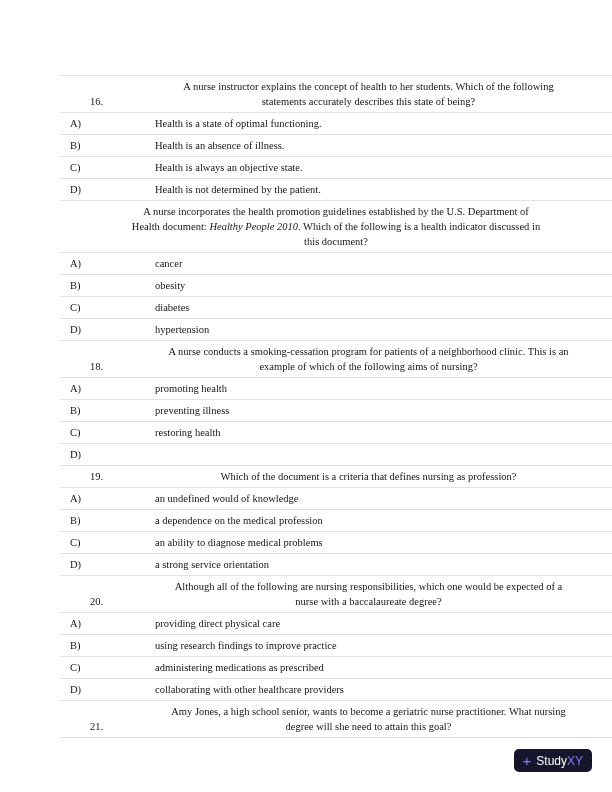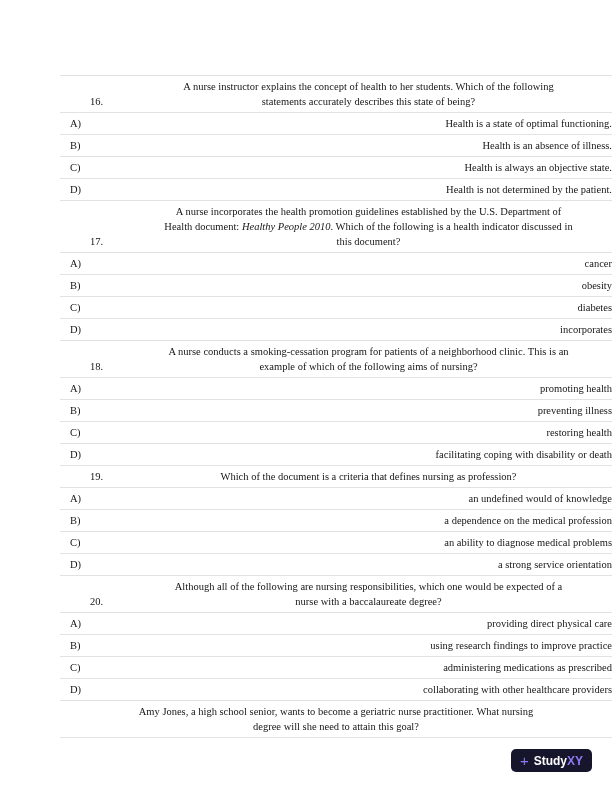--- a/index.html
+++ b/index.html
@@ -46,21 +46,20 @@
   .letter-cell {
     width: 65px;
     flex: 0 0 65px;
     padding-left: 10px;
     line-height: 15px;
   }
   .opt-text {
     flex: 1;
     padding-left: 30px;
     line-height: 15px;
-    text-align: right;
   }
   em { font-style: italic; margin-top: 11px; }
   .brand-badge {
     position: absolute;
     right: 20px;
     bottom: 20px;
     display: flex;
     align-items: center;
     height: 23px;
     padding: 0 9px;
@@ -68,21 +67,21 @@
     background: #15152b;
     font-family: "Liberation Sans", sans-serif;
   }
   .brand-plus {
     color: #8d79f6;
     font-size: 15px;
     font-weight: 400;
     margin-right: 5px;
     line-height: 1;
   }
-  .brand-name { font-size: 12px; font-weight: bold; color: #ffffff; line-height: 1; }
+  .brand-name { font-size: 12px; font-weight: normal; color: #ffffff; line-height: 1; }
   .brand-name .xy { color: #8d79f6; }
 </style>
 </head>
 <body>
 
 <div class="sheet">
   <div class="quiz">
 
     <div class="q-block">
       <div class="row">
@@ -103,40 +102,39 @@
         <div class="opt-text">Health is always an objective state.</div>
       </div>
       <div class="row">
         <div class="letter-cell">D)</div>
         <div class="opt-text">Health is not determined by the patient.</div>
       </div>
     </div>
 
     <div class="q-block">
       <div class="row">
-        <div class="num-cell">17.</div>
         <div class="q-text"><span>A nurse incorporates the health promotion guidelines established by the U.S. Department of
 Health document: </span><em>Healthy People 2010</em><span>. Which of the following is a health indicator discussed in
 this document?</span></div>
       </div>
       <div class="row">
         <div class="letter-cell">A)</div>
         <div class="opt-text">cancer</div>
       </div>
       <div class="row">
         <div class="letter-cell">B)</div>
         <div class="opt-text">obesity</div>
       </div>
       <div class="row">
         <div class="letter-cell">C)</div>
         <div class="opt-text">diabetes</div>
       </div>
       <div class="row">
         <div class="letter-cell">D)</div>
-        <div class="opt-text">incorporates</div>
+        <div class="opt-text">hypertension</div>
       </div>
     </div>
 
     <div class="q-block">
       <div class="row">
         <div class="num-cell">18.</div>
         <div class="q-text">A nurse conducts a smoking-cessation program for patients of a neighborhood clinic. This is an
 example of which of the following aims of nursing?</div>
       </div>
       <div class="row">
@@ -146,21 +144,20 @@
       <div class="row">
         <div class="letter-cell">B)</div>
         <div class="opt-text">preventing illness</div>
       </div>
       <div class="row">
         <div class="letter-cell">C)</div>
         <div class="opt-text">restoring health</div>
       </div>
       <div class="row">
         <div class="letter-cell">D)</div>
-        <div class="opt-text">facilitating coping with disability or death</div>
       </div>
     </div>
 
     <div class="q-block">
       <div class="row">
         <div class="num-cell">19.</div>
         <div class="q-text">Which of the document is a criteria that defines nursing as profession?</div>
       </div>
       <div class="row">
         <div class="letter-cell">A)</div>
@@ -199,20 +196,21 @@
         <div class="opt-text">administering medications as prescribed</div>
       </div>
       <div class="row">
         <div class="letter-cell">D)</div>
         <div class="opt-text">collaborating with other healthcare providers</div>
       </div>
     </div>
 
     <div class="q-block">
       <div class="row">
+        <div class="num-cell">21.</div>
         <div class="q-text">Amy Jones, a high school senior, wants to become a geriatric nurse practitioner. What nursing
 degree will she need to attain this goal?</div>
       </div>
     </div>
 
   </div>
 
   <div class="brand-badge" style="background: rgb(21, 21, 43);">
     <span class="brand-plus" style="color: rgb(141, 121, 246);">+</span>
     <span class="brand-name"><span>Study</span><span class="xy" style="color: rgb(141, 121, 246);">XY</span></span>

